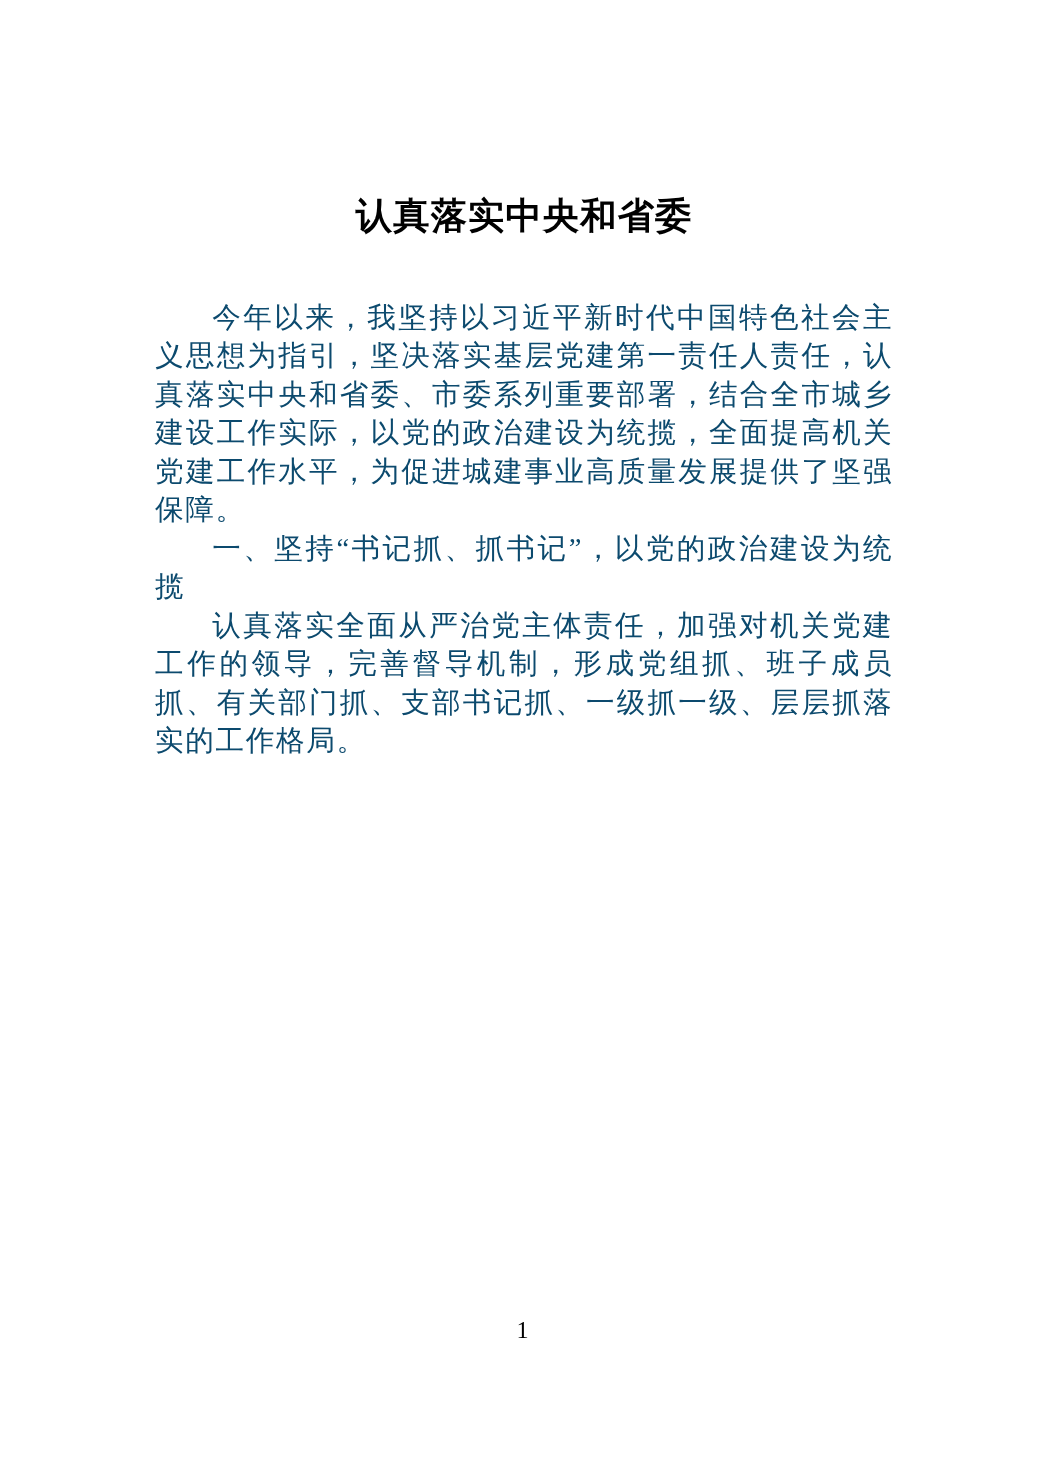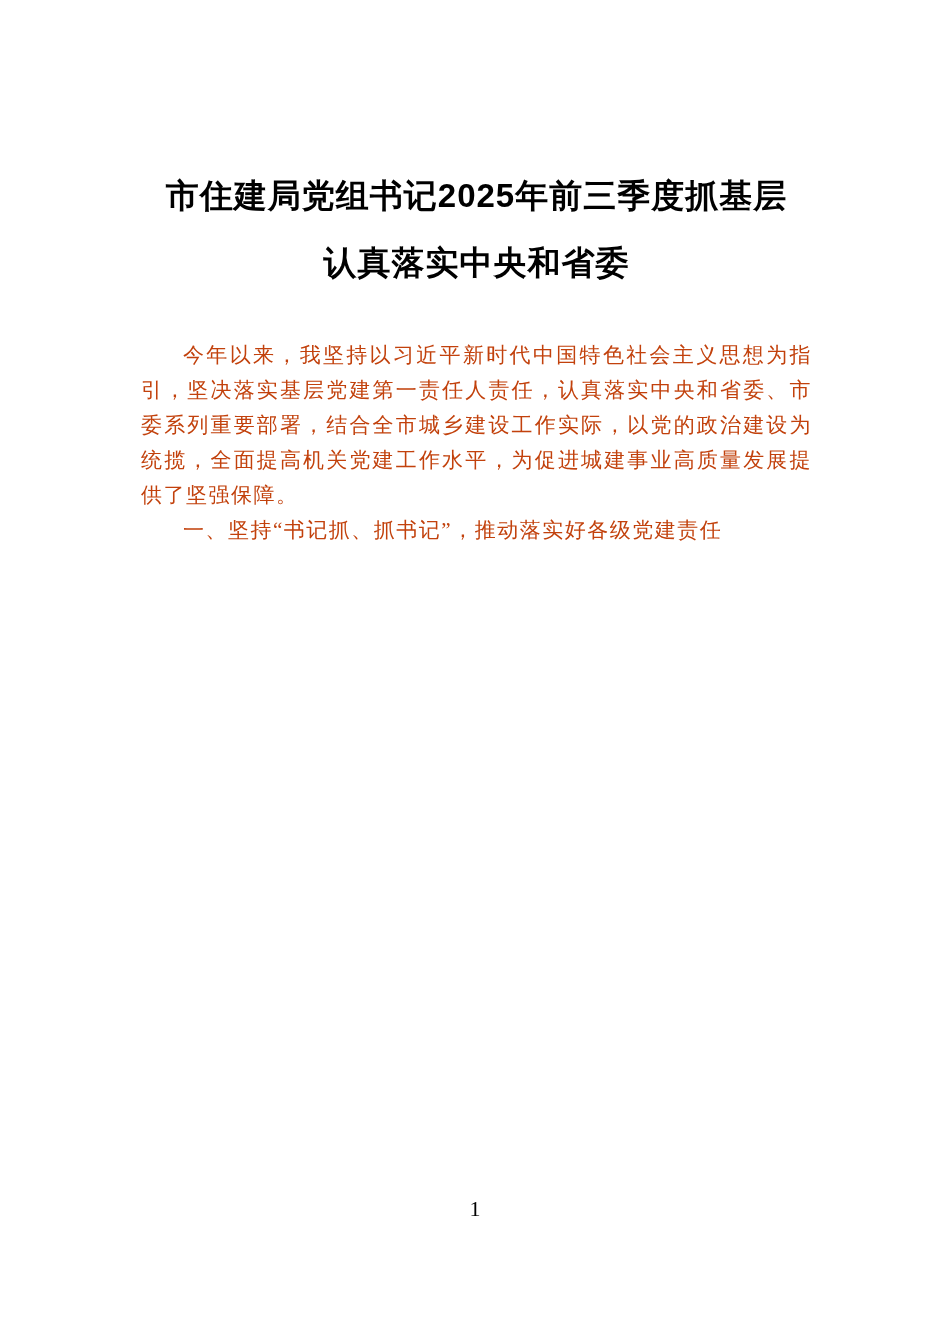--- a/index.html
+++ b/index.html
@@ -31,48 +31,48 @@
       text-align: center;
       color: #000;
       margin: 0 0 42px 0;
       letter-spacing: 1px;
     }
     .doc-title .title-line {
       display: block;
     }
     .body-text p {
       margin: 0;
-      font-size: 21px;
+      font-size: 26px;
       line-height: 35px;
       text-align: justify;
       text-justify: inter-character;
       text-indent: 2em;
       letter-spacing: 1.5px;
-      color: #c2410c;
+      color: #0c4a6e;
       word-break: break-all;
     }
     .page-number {
       position: absolute;
       left: 0;
       right: 0;
       bottom: 122px;
       text-align: center;
       font-size: 22px;
       font-family: "Liberation Serif", serif;
       color: #000;
     }
   </style>
 </head>
 <body>
 
 <div class="page">
   <div class="content">
     <h1 class="doc-title">
-      <span class="title-line">市住建局党组书记2025年前三季度抓基层</span>
       <span class="title-line">认真落实中央和省委</span>
     </h1>
     <div class="body-text">
       <p>今年以来，我坚持以习近平新时代中国特色社会主义思想为指引，坚决落实基层党建第一责任人责任，认真落实中央和省委、市委系列重要部署，结合全市城乡建设工作实际，以党的政治建设为统揽，全面提高机关党建工作水平，为促进城建事业高质量发展提供了坚强保障。</p>
-      <p>一、坚持“书记抓、抓书记”，推动落实好各级党建责任</p>
+      <p>一、坚持“书记抓、抓书记”，以党的政治建设为统揽</p>
+      <p>认真落实全面从严治党主体责任，加强对机关党建工作的领导，完善督导机制，形成党组抓、班子成员抓、有关部门抓、支部书记抓、一级抓一级、层层抓落实的工作格局。</p>
     </div>
   </div>
   <div class="page-number">1</div>
 </div>
 
 </body></html>

